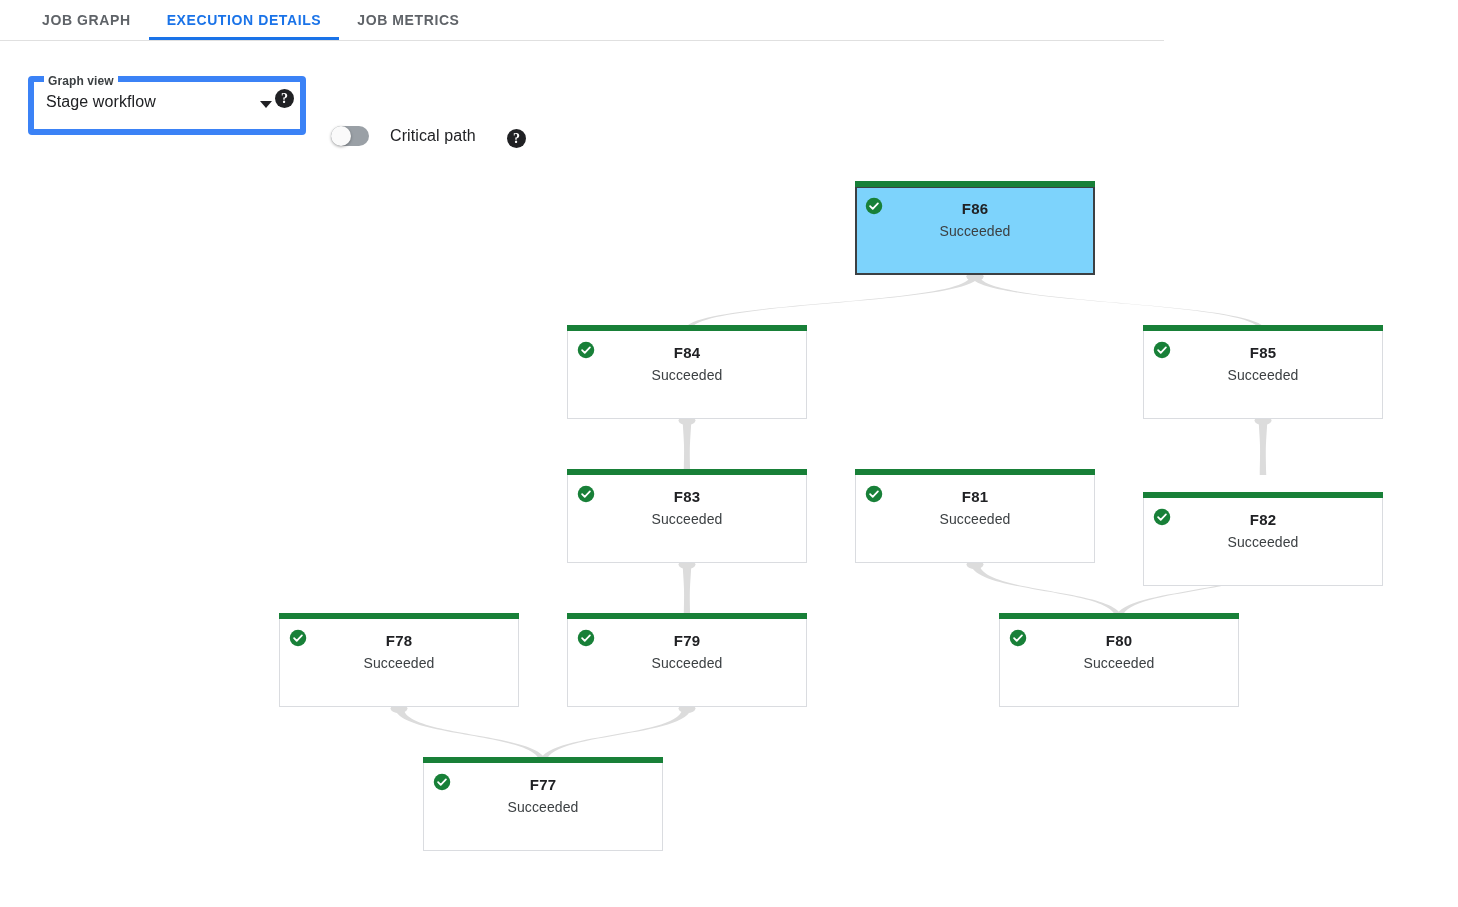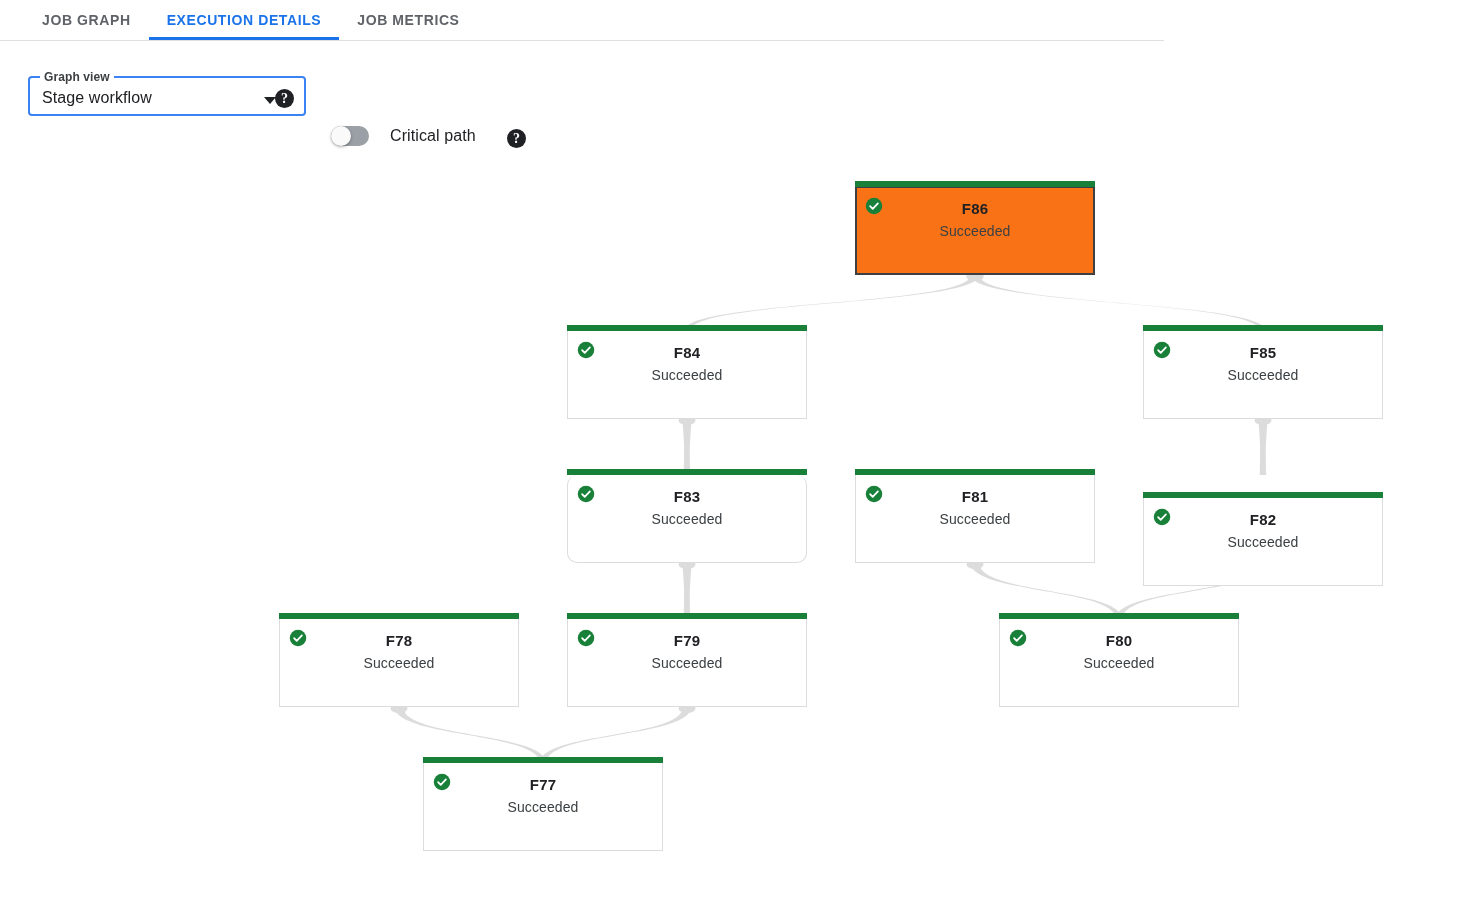--- a/index.html
+++ b/index.html
@@ -61,22 +61,22 @@
     position: absolute;
     left: 0; top: 41px;
     width: 1458px;
     height: 100px;
   }
   .select-field {
     position: absolute;
     left: 28px;
     top: 35px;
     width: 278px;
-    height: 40px;
-    border: 2px solid #3b82f6;
+    height: 59px;
+    border: 6px solid #3b82f6;
     border-radius: 4px;
     box-sizing: border-box;
     background: #fff;
     cursor: pointer;
     padding-left: 35px;
   }
   .select-label {
     position: absolute;
     left: 10px;
     top: -8px;
@@ -179,21 +179,21 @@
     cursor: pointer;
   }
   .node .bar {
     position: absolute;
     left: -1px; right: -1px;
     top: -6px;
     height: 6px;
     background: #188038;
   }
   .node.selected {
-    background: #f97316;
+    background: #7dd3fc;
     border: 1px solid #3c4043;
     border-top: none;
     box-shadow: 0 0 0 1px #3c4043 inset;
   }
   .node.selected .bar {
     left: -1px; right: -1px;
   }
   .node .status-icon {
     position: absolute;
     left: 9px;
@@ -294,21 +294,21 @@
       </div>
       <div class="node" style="left: 1143px; top: 331px;">
         <div class="bar"></div>
         <svg class="status-icon" viewBox="0 0 24 24">
           <circle cx="12" cy="12" r="11" fill="#188038"></circle>
           <path d="M6.8 12.3 L10.3 15.8 L17.2 8.6" stroke="#ffffff" stroke-width="2.4" fill="none" stroke-linecap="round" stroke-linejoin="round"></path>
         </svg>
         <div class="title">F85</div>
         <div class="subtitle">Succeeded</div>
       </div>
-      <div class="node" style="left: 567px; top: 475px; border-radius: 10px;">
+      <div class="node" style="left: 567px; top: 475px;">
         <div class="bar"></div>
         <svg class="status-icon" viewBox="0 0 24 24">
           <circle cx="12" cy="12" r="11" fill="#188038"></circle>
           <path d="M6.8 12.3 L10.3 15.8 L17.2 8.6" stroke="#ffffff" stroke-width="2.4" fill="none" stroke-linecap="round" stroke-linejoin="round"></path>
         </svg>
         <div class="title">F83</div>
         <div class="subtitle">Succeeded</div>
       </div>
       <div class="node" style="left: 855px; top: 475px;">
         <div class="bar"></div>

